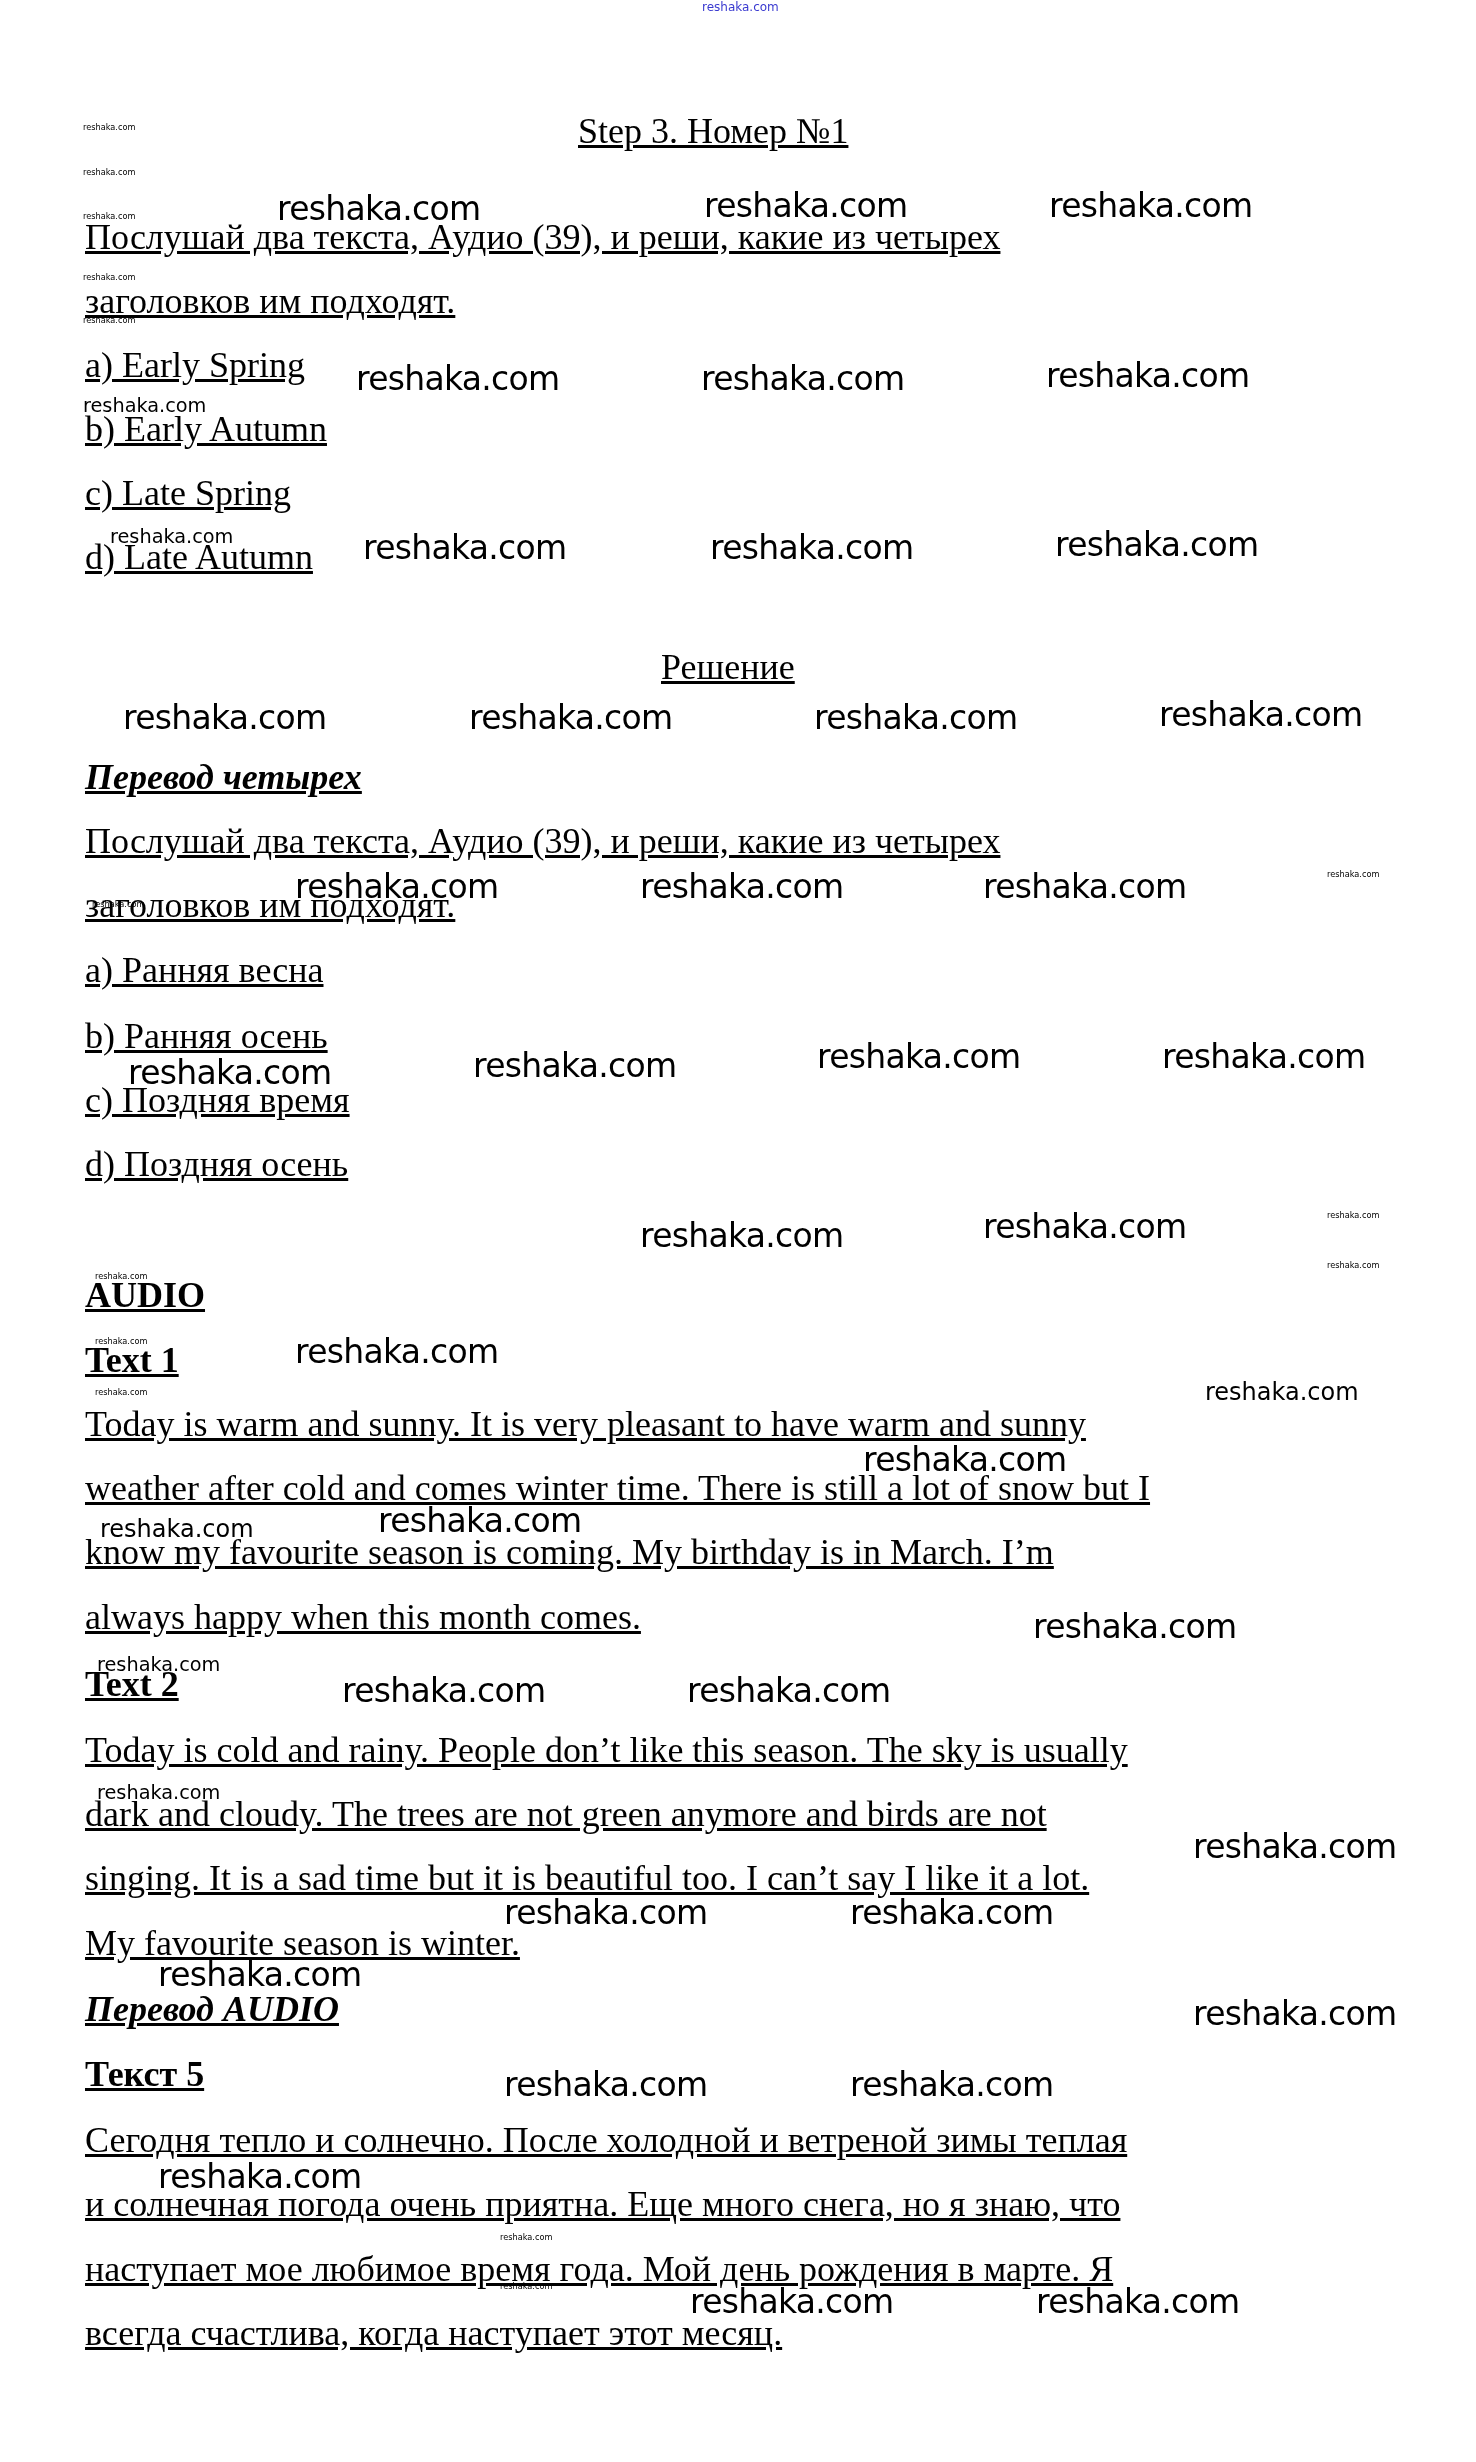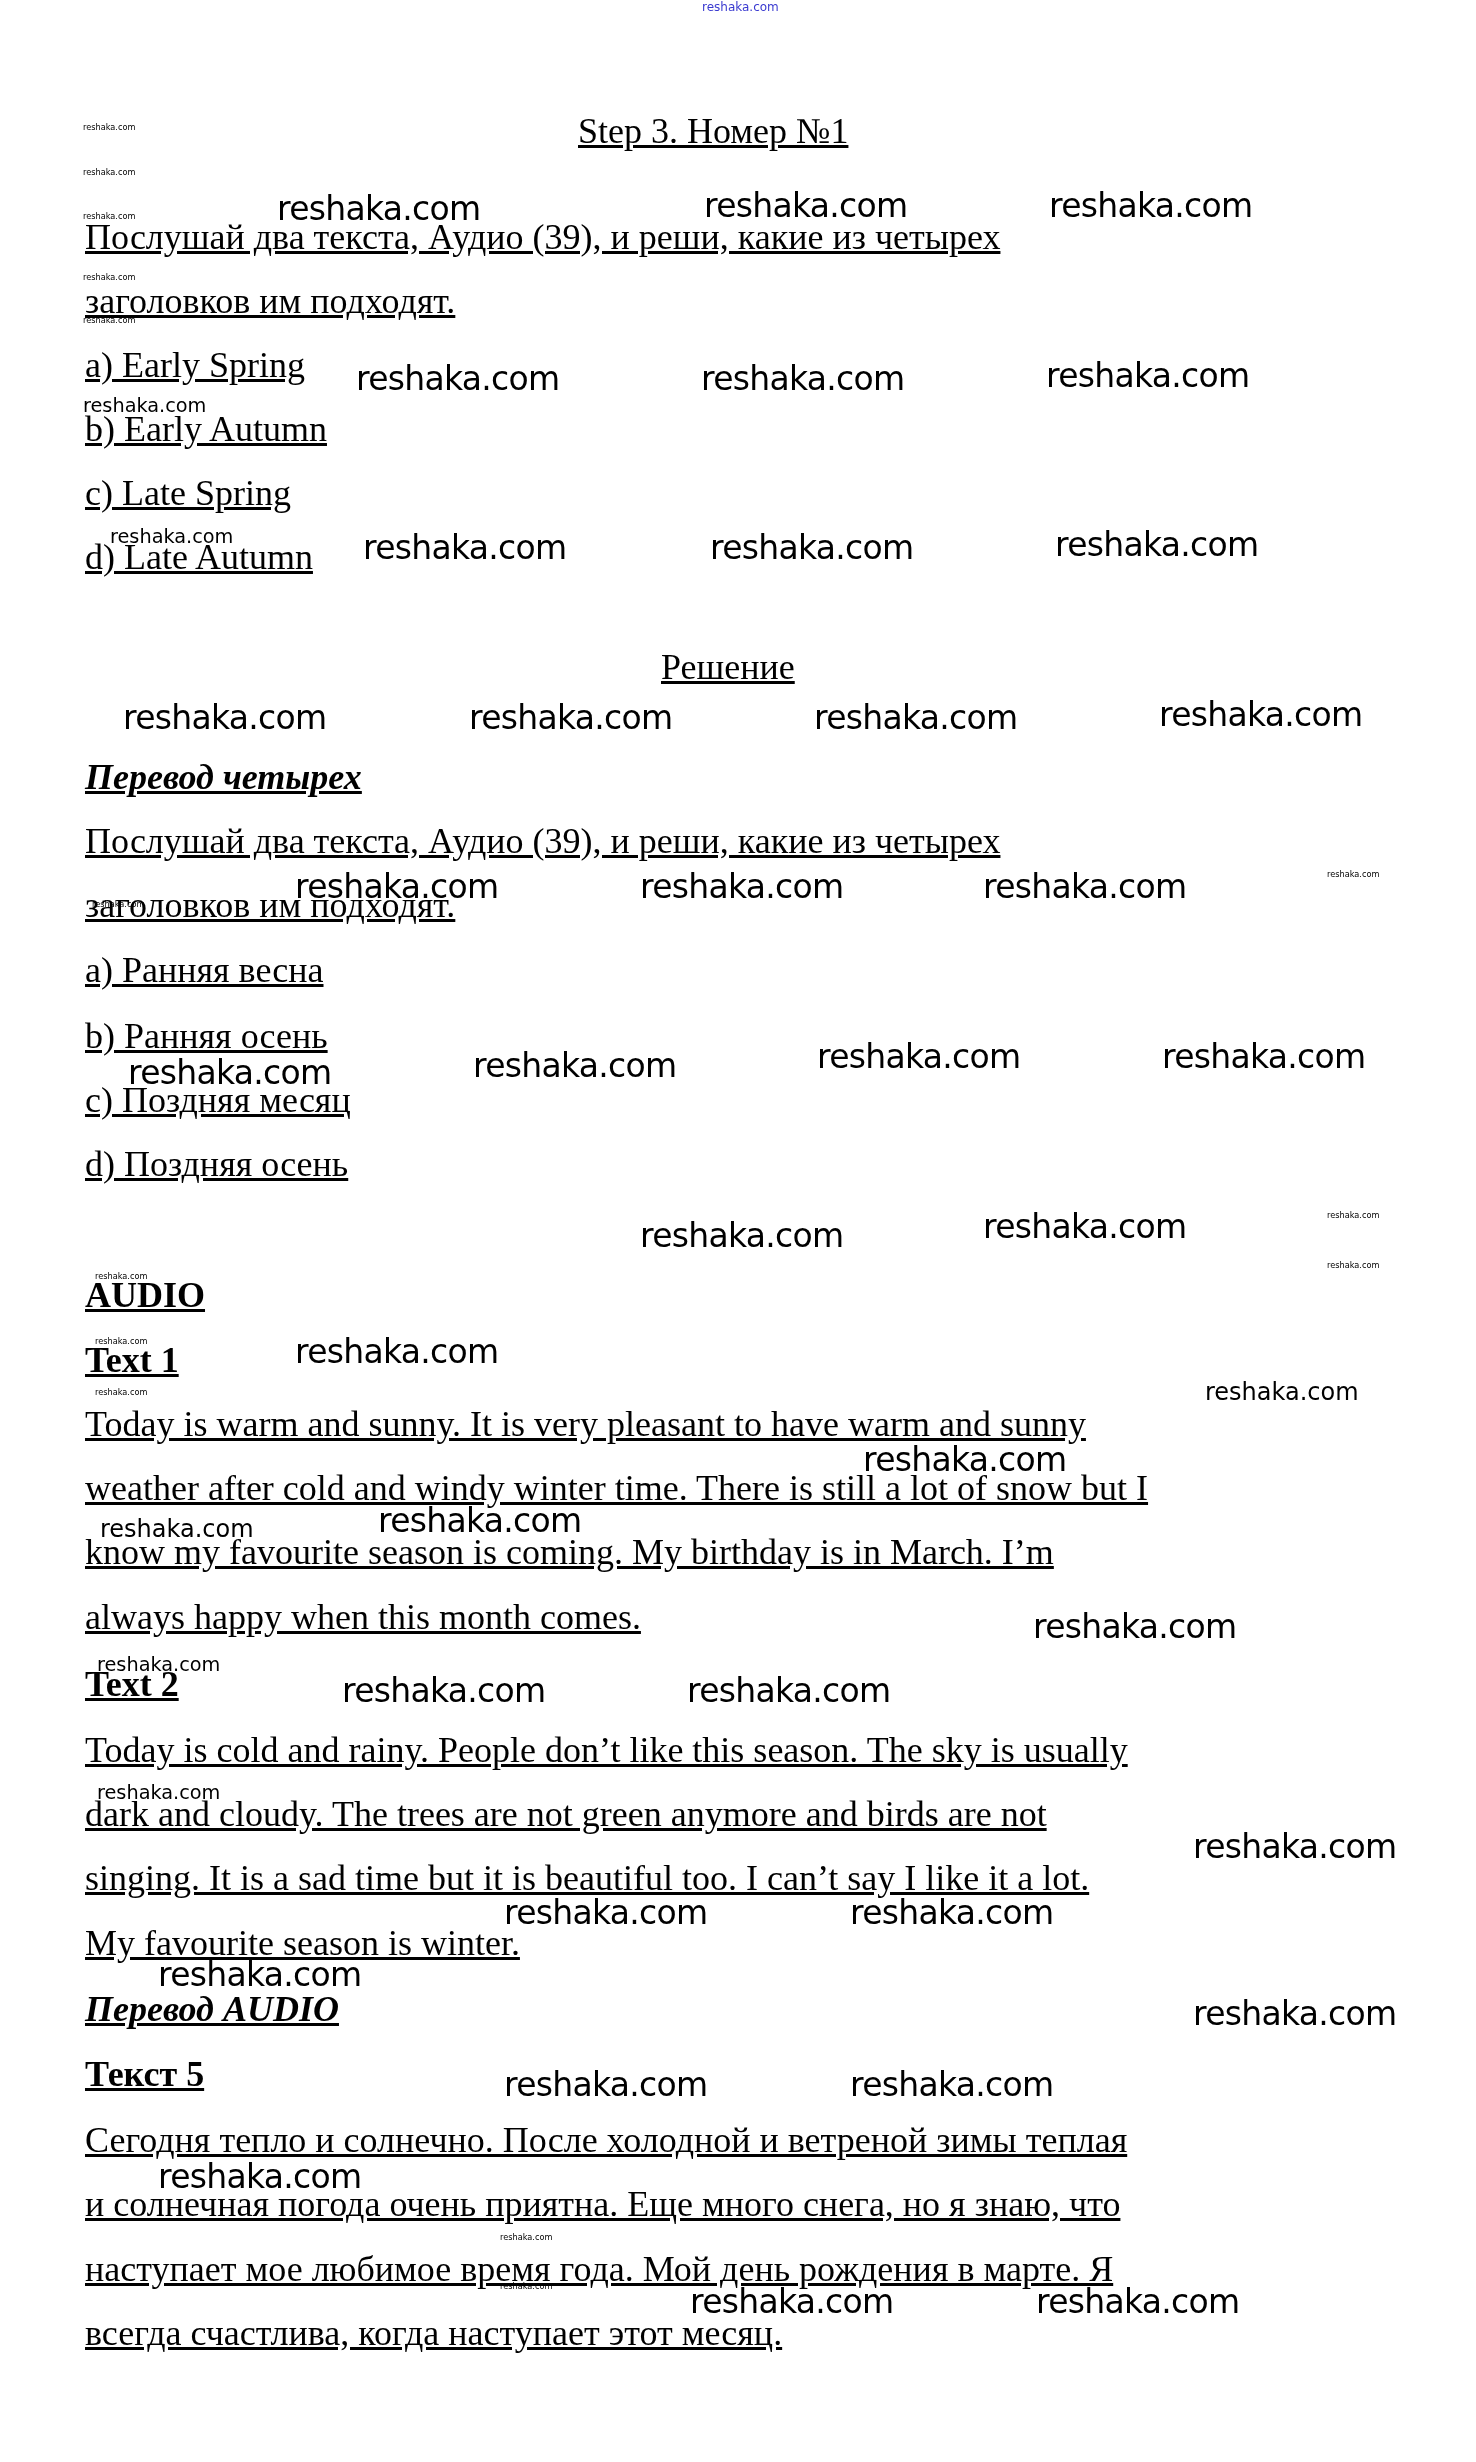--- a/index.html
+++ b/index.html
@@ -28,27 +28,27 @@
 <div class="abs txt" style="left:85px;top:411px;">b) Early Autumn</div>
 <div class="abs txt" style="left:85px;top:475px;">c) Late Spring</div>
 <div class="abs txt" style="left:85px;top:539px;">d) Late Autumn</div>
 
 <div class="abs txt" style="left:661px;top:649px;">Решение</div>
 <div class="abs txt bi" style="left:85px;top:759px;">Перевод четырех</div>
 <div class="abs txt" style="left:85px;top:823px;">Послушай два текста, Аудио (39), и реши, какие из четырех</div>
 <div class="abs txt" style="left:85px;top:887px;">заголовков им подходят.</div>
 <div class="abs txt" style="left:85px;top:952px;">a) Ранняя весна</div>
 <div class="abs txt" style="left:85px;top:1018px;">b) Ранняя осень</div>
-<div class="abs txt" style="left:85px;top:1082px;">c) Поздняя месяц</div>
+<div class="abs txt" style="left:85px;top:1082px;">c) Поздняя время</div>
 <div class="abs txt" style="left:85px;top:1146px;">d) Поздняя осень</div>
 
 <div class="abs txt bold" style="left:85px;top:1277px;">AUDIO</div>
 <div class="abs txt bold" style="left:85px;top:1342px;">Text 1</div>
 <div class="abs txt" style="left:85px;top:1406px;">Today is warm and sunny. It is very pleasant to have warm and sunny</div>
-<div class="abs txt" style="left:85px;top:1470px;">weather after cold and windy winter time. There is still a lot of snow but I</div>
+<div class="abs txt" style="left:85px;top:1470px;">weather after cold and comes winter time. There is still a lot of snow but I</div>
 <div class="abs txt" style="left:85px;top:1534px;">know my favourite season is coming. My birthday is in March. I’m</div>
 <div class="abs txt" style="left:85px;top:1599px;">always happy when this month comes.</div>
 
 <div class="abs txt bold" style="left:85px;top:1666px;text-align:center;">Text 2</div>
 <div class="abs txt" style="left:85px;top:1732px;">Today is cold and rainy. People don’t like this season. The sky is usually</div>
 <div class="abs txt" style="left:85px;top:1796px;">dark and cloudy. The trees are not green anymore and birds are not</div>
 <div class="abs txt" style="left:85px;top:1860px;">singing. It is a sad time but it is beautiful too. I can’t say I like it a lot.</div>
 <div class="abs txt" style="left:85px;top:1925px;">My favourite season is winter.</div>
 
 <div class="abs txt bi" style="left:85px;top:1991px;">Перевод AUDIO</div>

